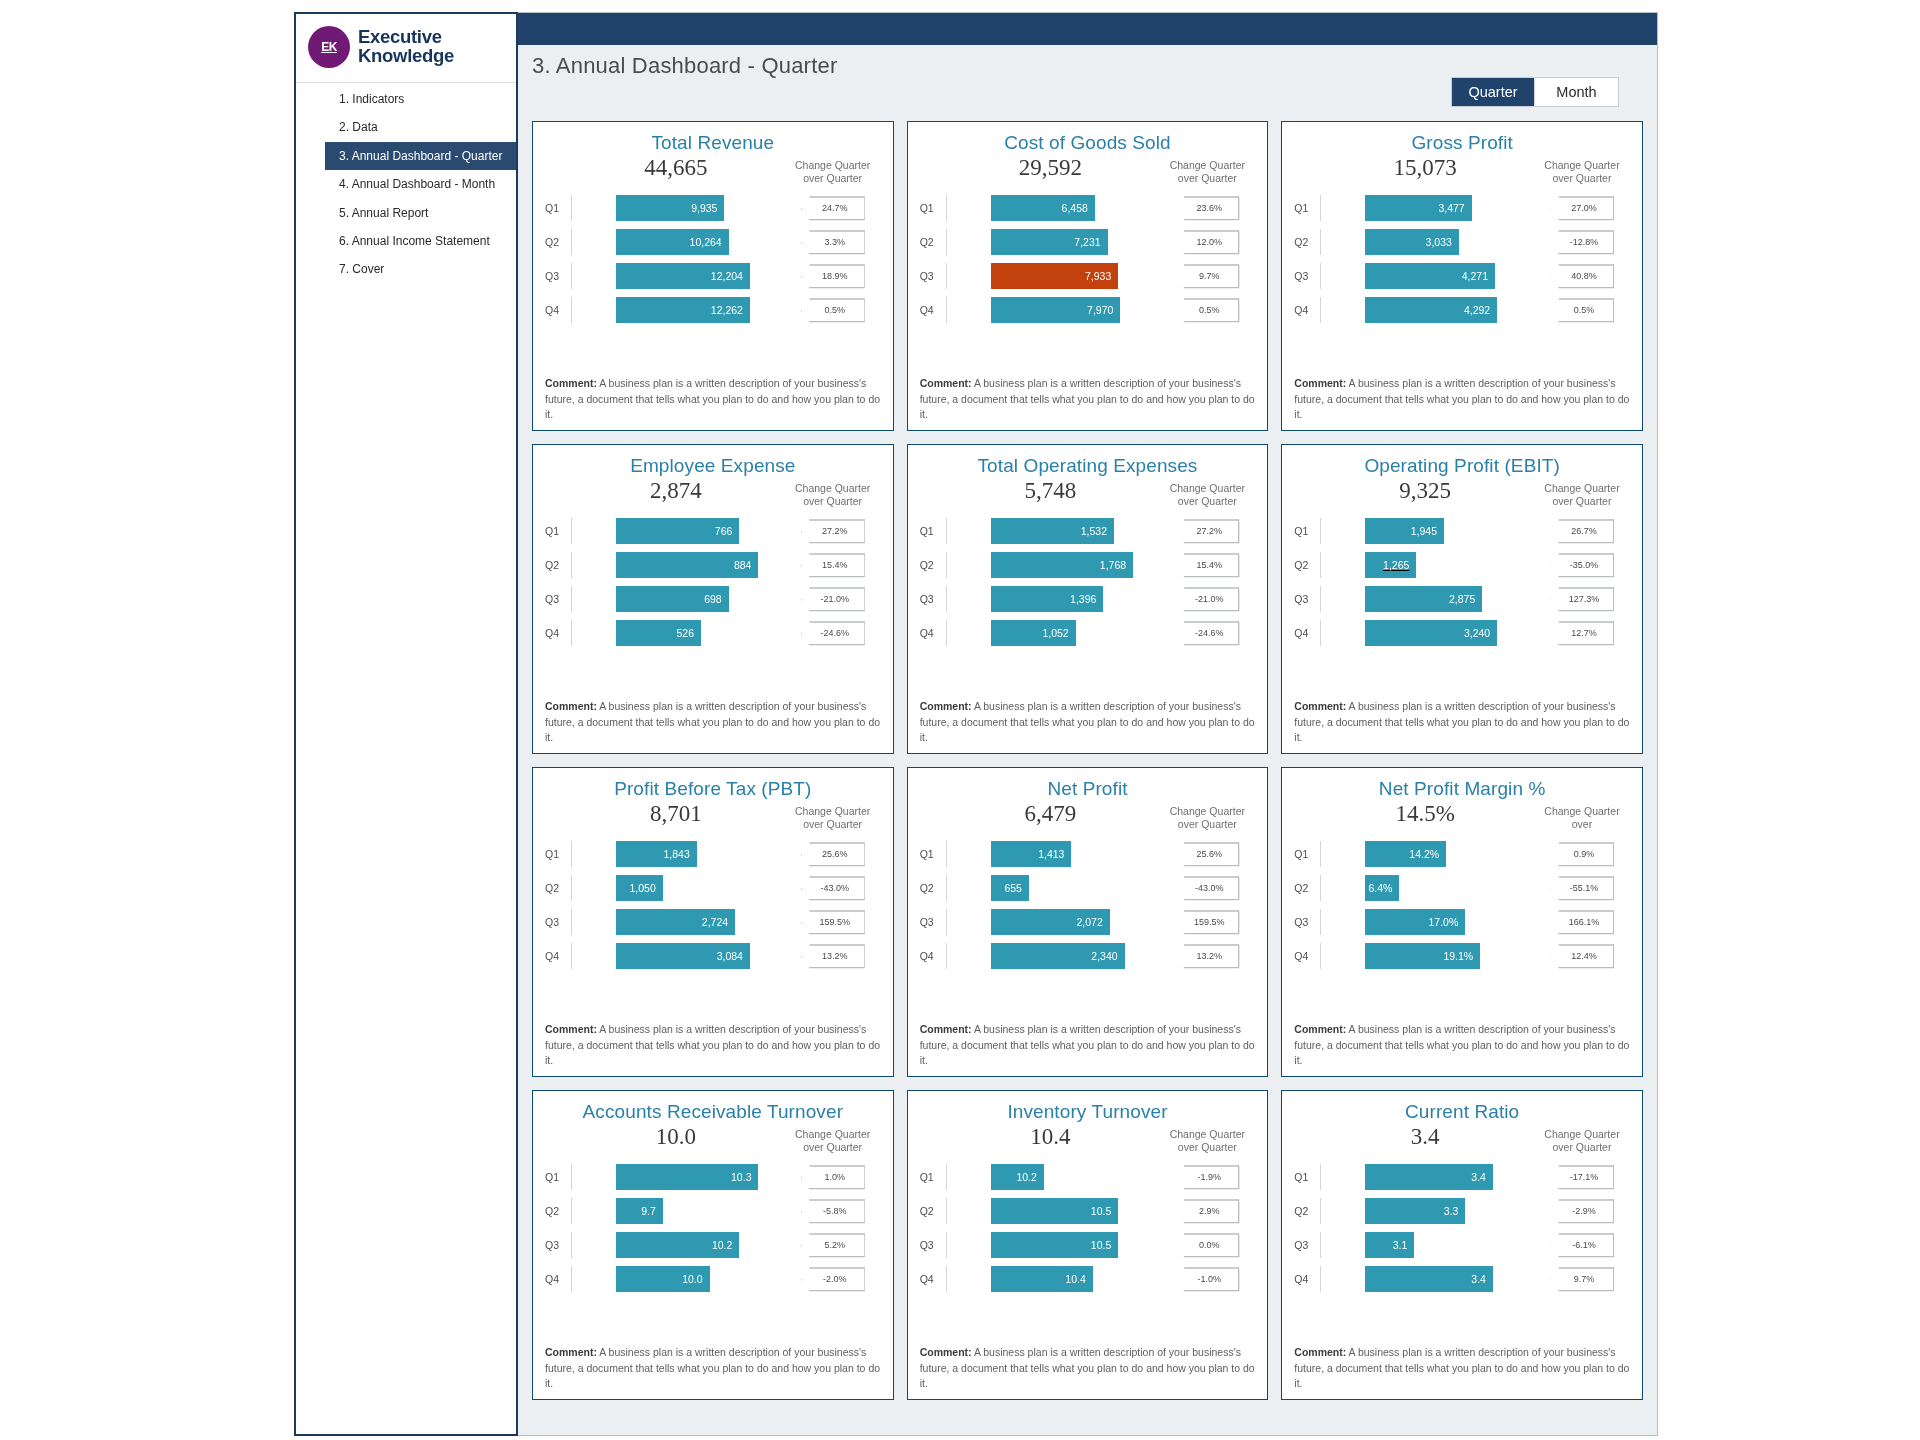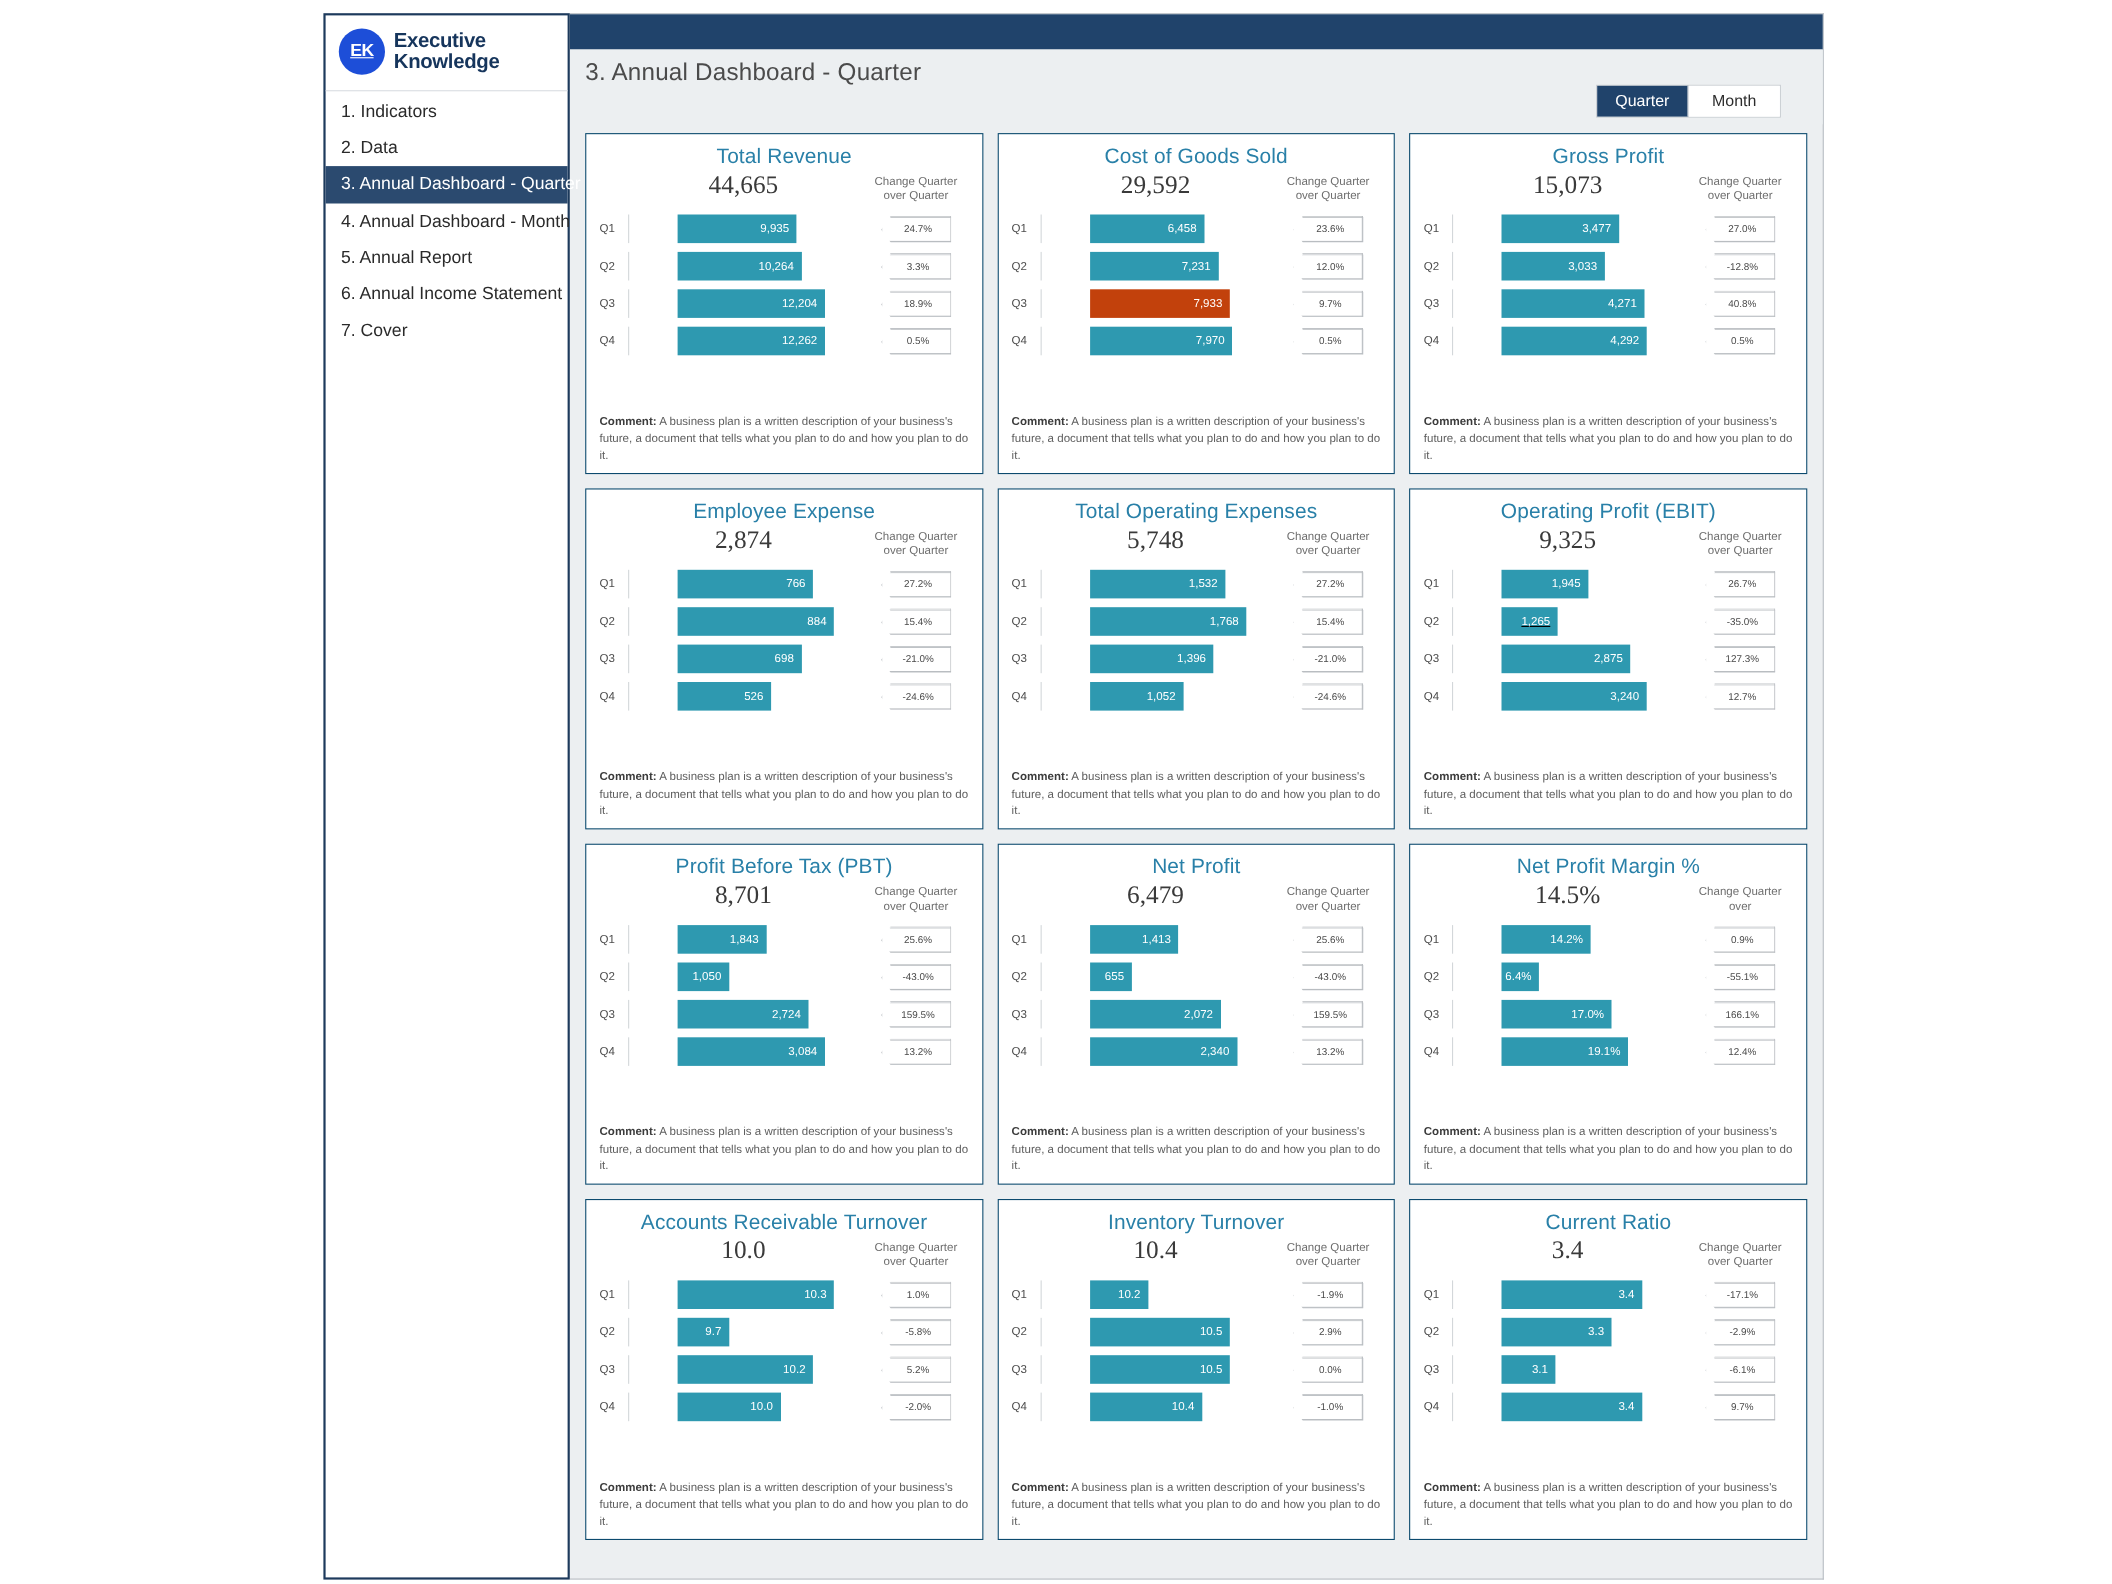--- a/index.html
+++ b/index.html
@@ -20,36 +20,37 @@
     border-right: 2px solid #1d3a5c;
     z-index: 5;
   }
   .brand {
     display: flex; align-items: center; gap: 8px;
     padding: 12px 10px 14px 12px;
     border-bottom: 1px solid #d9dde2;
   }
   .brand-mark {
     width: 42px; height: 42px; border-radius: 50%;
-    background: #1d4ed8; color: #fff;
+    background: #701a75; color: #fff;
     display: flex; align-items: center; justify-content: center;
-    font-size: 16px; font-weight: bold; letter-spacing: -0.5px;
+    font-size: 12px; font-weight: bold; letter-spacing: -0.5px;
     flex: 0 0 auto;
     text-decoration: underline;
   }
   .brand-text { line-height: 1.02; }
   .brand-line1, .brand-line2 {
     color: #16355c; font-weight: bold; font-size: 18.5px;
     letter-spacing: -0.3px; display: block;
   }
   .nav { padding-top: 2px; }
   .nav-item {
     display: block; padding: 7px 10px 7px 14px;
-    font-size: 16px; color: #2a2a2a; line-height: 1.2;
+    font-size: 12px; color: #2a2a2a; line-height: 1.2;
     white-space: nowrap;
+    margin-left: 29px;
   }
   .nav-item.active { background: #2b4a6f; color: #ffffff; }
 
   
   #main {
     position: absolute; left: 518px; top: 12px;
     width: 1140px; height: 1424px;
     background: #eceff1;
     border: 1px solid #b9bec4;
     border-left: none;

